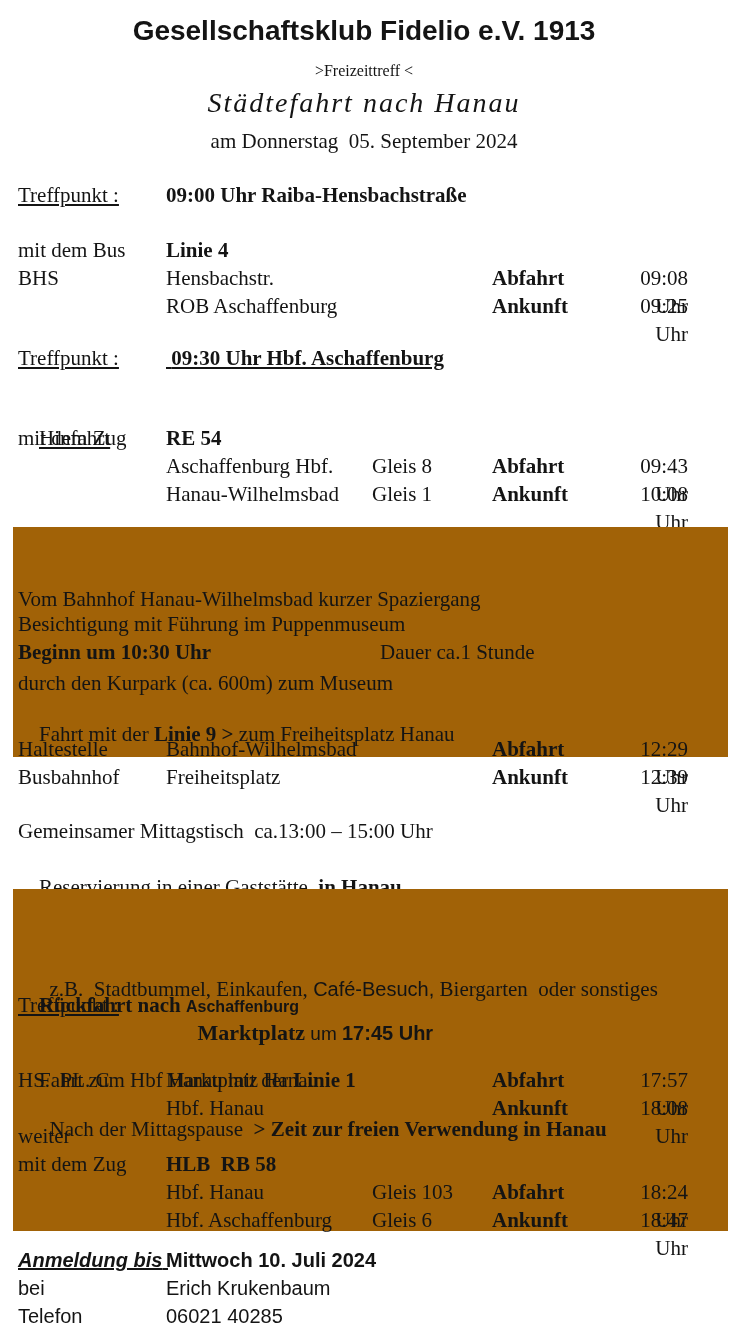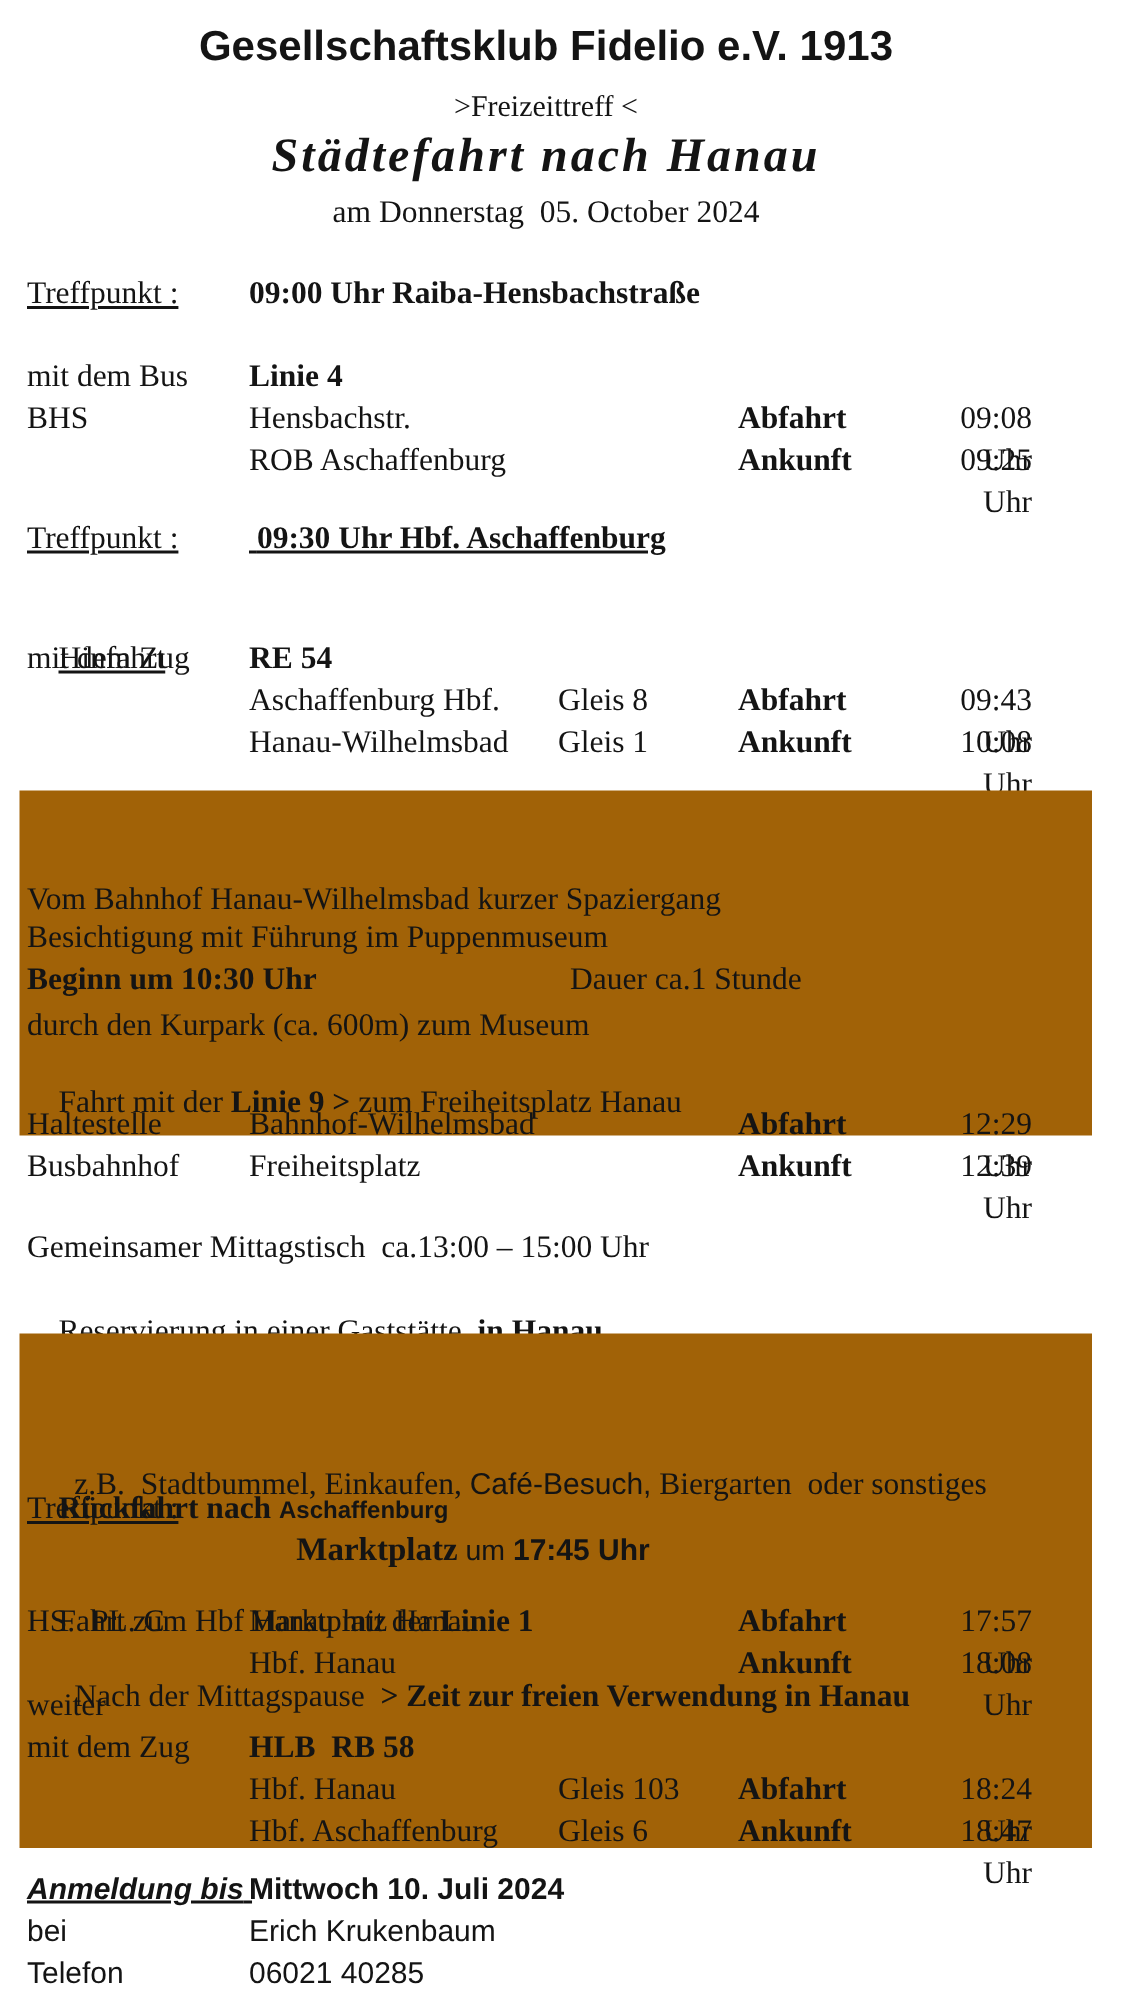--- a/index.html
+++ b/index.html
@@ -6,22 +6,22 @@
   .page {
     position:relative; width:728px; height:1334px; background:#ffffff;
     font-family:"Liberation Serif", serif; color:#141414; overflow:hidden;
   }
   .line {
     position:absolute; left:18px; right:40px;
     font-size:21px; line-height:28px; white-space:pre-wrap;
   }
   .center { left:0; right:0; text-align:center; }
   .club   { top:14px;  font-family:"Liberation Sans", sans-serif; font-weight:bold; font-size:28px; line-height:34px; }
-  .subttl { top:58px;  font-size:20px; line-height:26px; }
-  .title  { top:82px;  font-weight:bold; font-style:italic; font-size:32px; line-height:42px; letter-spacing:2px; }
+  .subttl { top:58px;  font-size:16px; line-height:26px; }
+  .title  { top:82px;  font-weight:normal; font-style:italic; font-size:28px; line-height:42px; letter-spacing:2px; }
   .date   { top:127px; }
 
   .row { display:grid; grid-template-columns:148px 206px 118px 122px 1fr; }
   .c1 {}
   .st  { grid-column:2; }
   .stw { grid-column:2 / 4; }
   .gl  { grid-column:3; }
   .ev  { grid-column:4; font-weight:bold; padding-left:2px;font-family:Liberation Serif, serif; }
   .tm  { grid-column:5; text-align:right; }
 
@@ -44,21 +44,21 @@
   .foot-b { font-weight:bold; }
 </style>
 </head>
 <body>
 
 <div class="page">
 
   <div class="line center club">Gesellschaftsklub Fidelio e.V. 1913</div>
   <div class="line center subttl">&gt;Freizeittreff &lt;</div>
   <div class="line center title">Städtefahrt nach Hanau</div>
-  <div class="line center date">am Donnerstag  05. October 2024</div>
+  <div class="line center date">am Donnerstag  05. September 2024</div>
 
   <div class="line row" style="top:181px">
     <span class="c1 u">Treffpunkt :</span>
     <span class="stw b" style="grid-column:2/6">09:00 Uhr Raiba-Hensbachstraße</span>
   </div>
 
   <div class="line row" style="top:236px">
     <span class="c1">mit dem Bus</span>
     <span class="stw b">Linie 4</span>
   </div>

